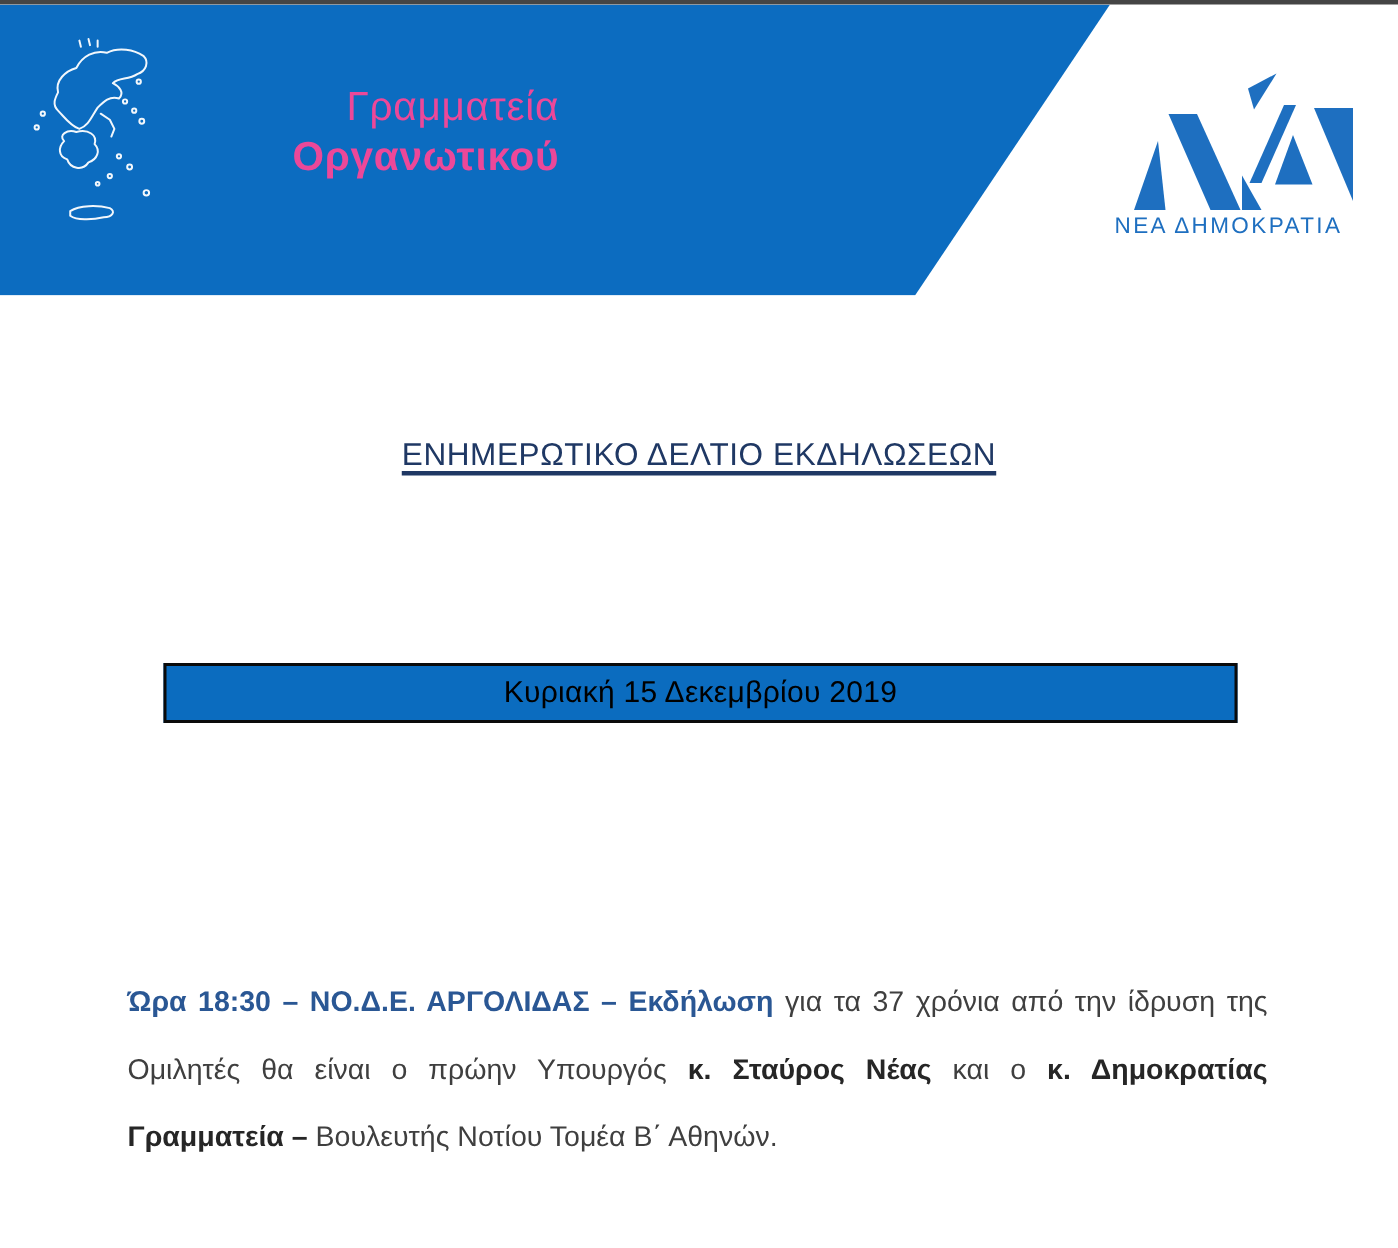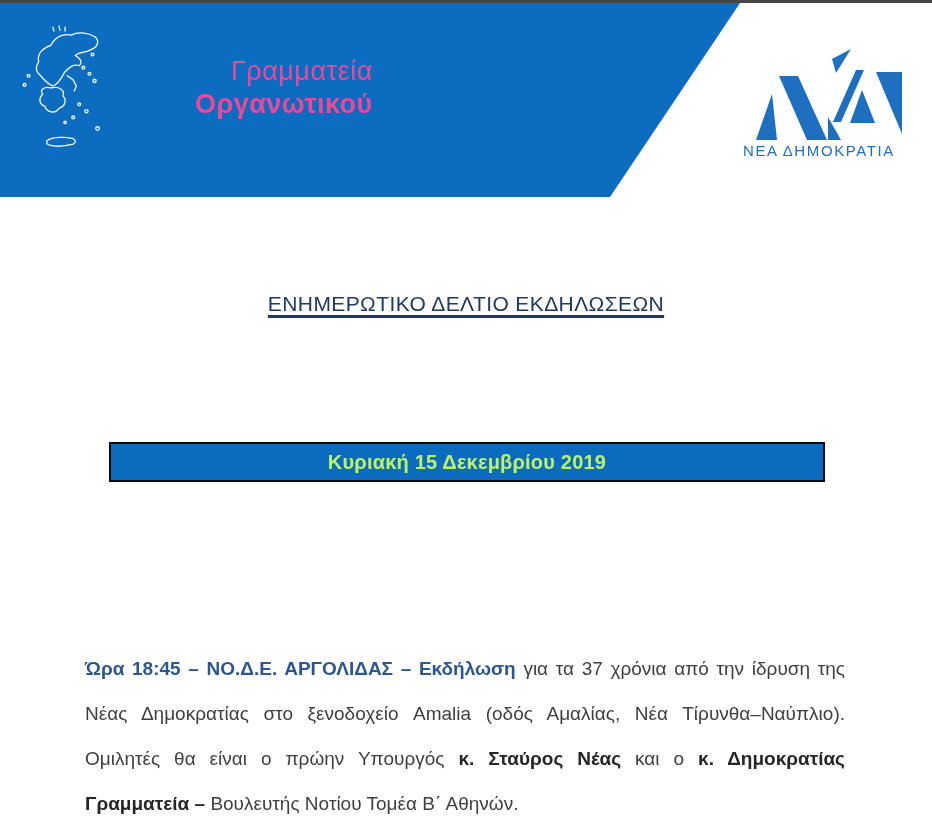--- a/index.html
+++ b/index.html
@@ -55,21 +55,21 @@
     text-decoration:underline;
     text-decoration-thickness:2.5px;
     text-underline-offset:4px;
   }
   .date-bar{
     position:absolute;left:109px;top:442px;width:716px;height:40px;
     background:var(--bar-blue);
     border:2px solid #0a0a0a;
     display:flex;align-items:center;justify-content:center;
   }
-  .date-bar span{color:#bef264;font-weight:700;font-size:20px;letter-spacing:.2px;text-align:center;}
+  .date-bar span{color:#000000;font-weight:400;font-size:20px;letter-spacing:.2px;text-align:center;}
   .event{
     position:absolute;left:85px;top:646px;width:760px;
     font-size:19px;color:var(--body-gray);
   }
   .event .line{
     line-height:45px;height:45px;
     text-align:justify;text-align-last:justify;
   }
   .event .line.last{text-align-last:left;}
   .seg-lead{color:var(--lead-navy);font-weight:700;}
@@ -124,25 +124,22 @@
 <div class="doc-title">
   <span>ΕΝΗΜΕΡΩΤΙΚΟ ΔΕΛΤΙΟ ΕΚΔΗΛΩΣΕΩΝ</span>
 </div>
 
 <div class="date-bar">
   <span>Κυριακή 15 Δεκεμβρίου 2019</span>
 </div>
 
 <div class="event">
   <div class="line">
-    <span class="seg-lead">Ώρα 18:45 – ΝΟ.Δ.Ε. ΑΡΓΟΛΙΔΑΣ – Εκδήλωση</span>
+    <span class="seg-lead">Ώρα 18:30 – ΝΟ.Δ.Ε. ΑΡΓΟΛΙΔΑΣ – Εκδήλωση</span>
     <span> για τα 37 χρόνια από την ίδρυση της</span>
-  </div>
-  <div class="line">
-    <span>Νέας Δημοκρατίας στο ξενοδοχείο Amalia (οδός Αμαλίας, Νέα Τίρυνθα–Ναύπλιο).</span>
   </div>
   <div class="line">
     <span>Ομιλητές θα είναι ο πρώην Υπουργός </span>
     <span class="seg-strong">κ. Σταύρος Νέας</span>
     <span> και ο </span>
     <span class="seg-strong">κ. Δημοκρατίας</span>
   </div>
   <div class="line last">
     <span class="seg-strong">Γραμματεία – </span>
     <span>Βουλευτής Νοτίου Τομέα Β΄ Αθηνών.</span>

